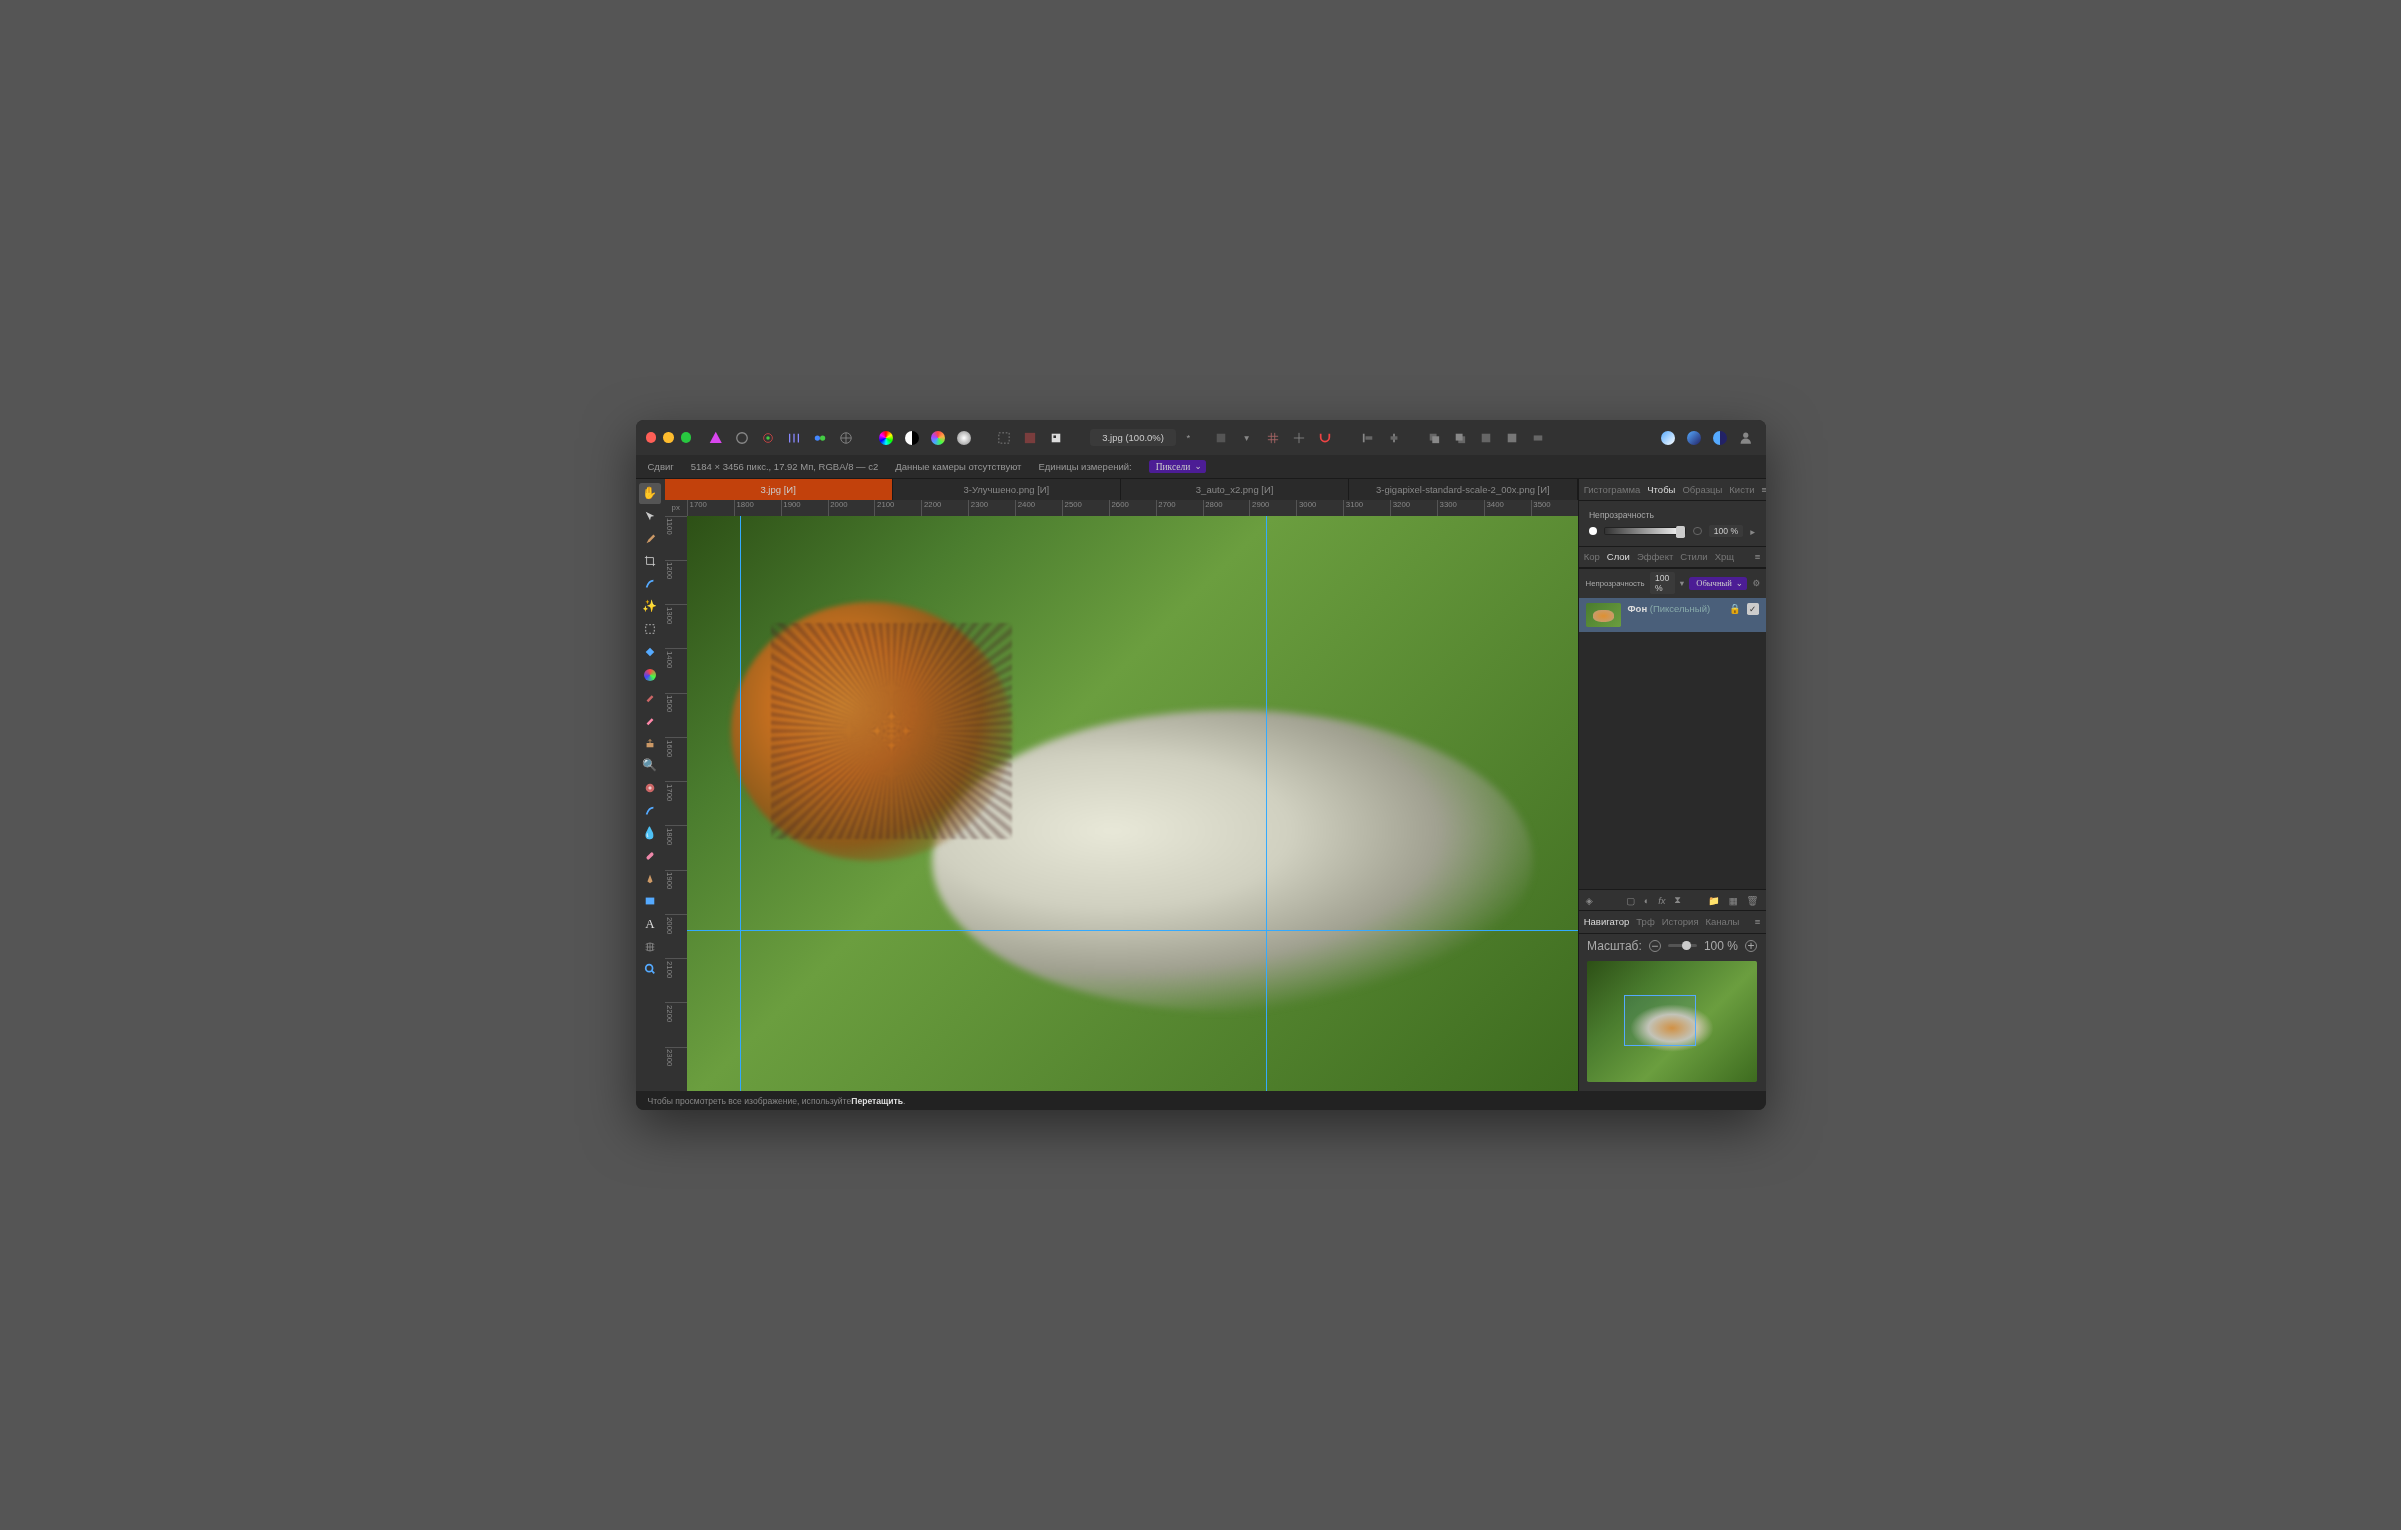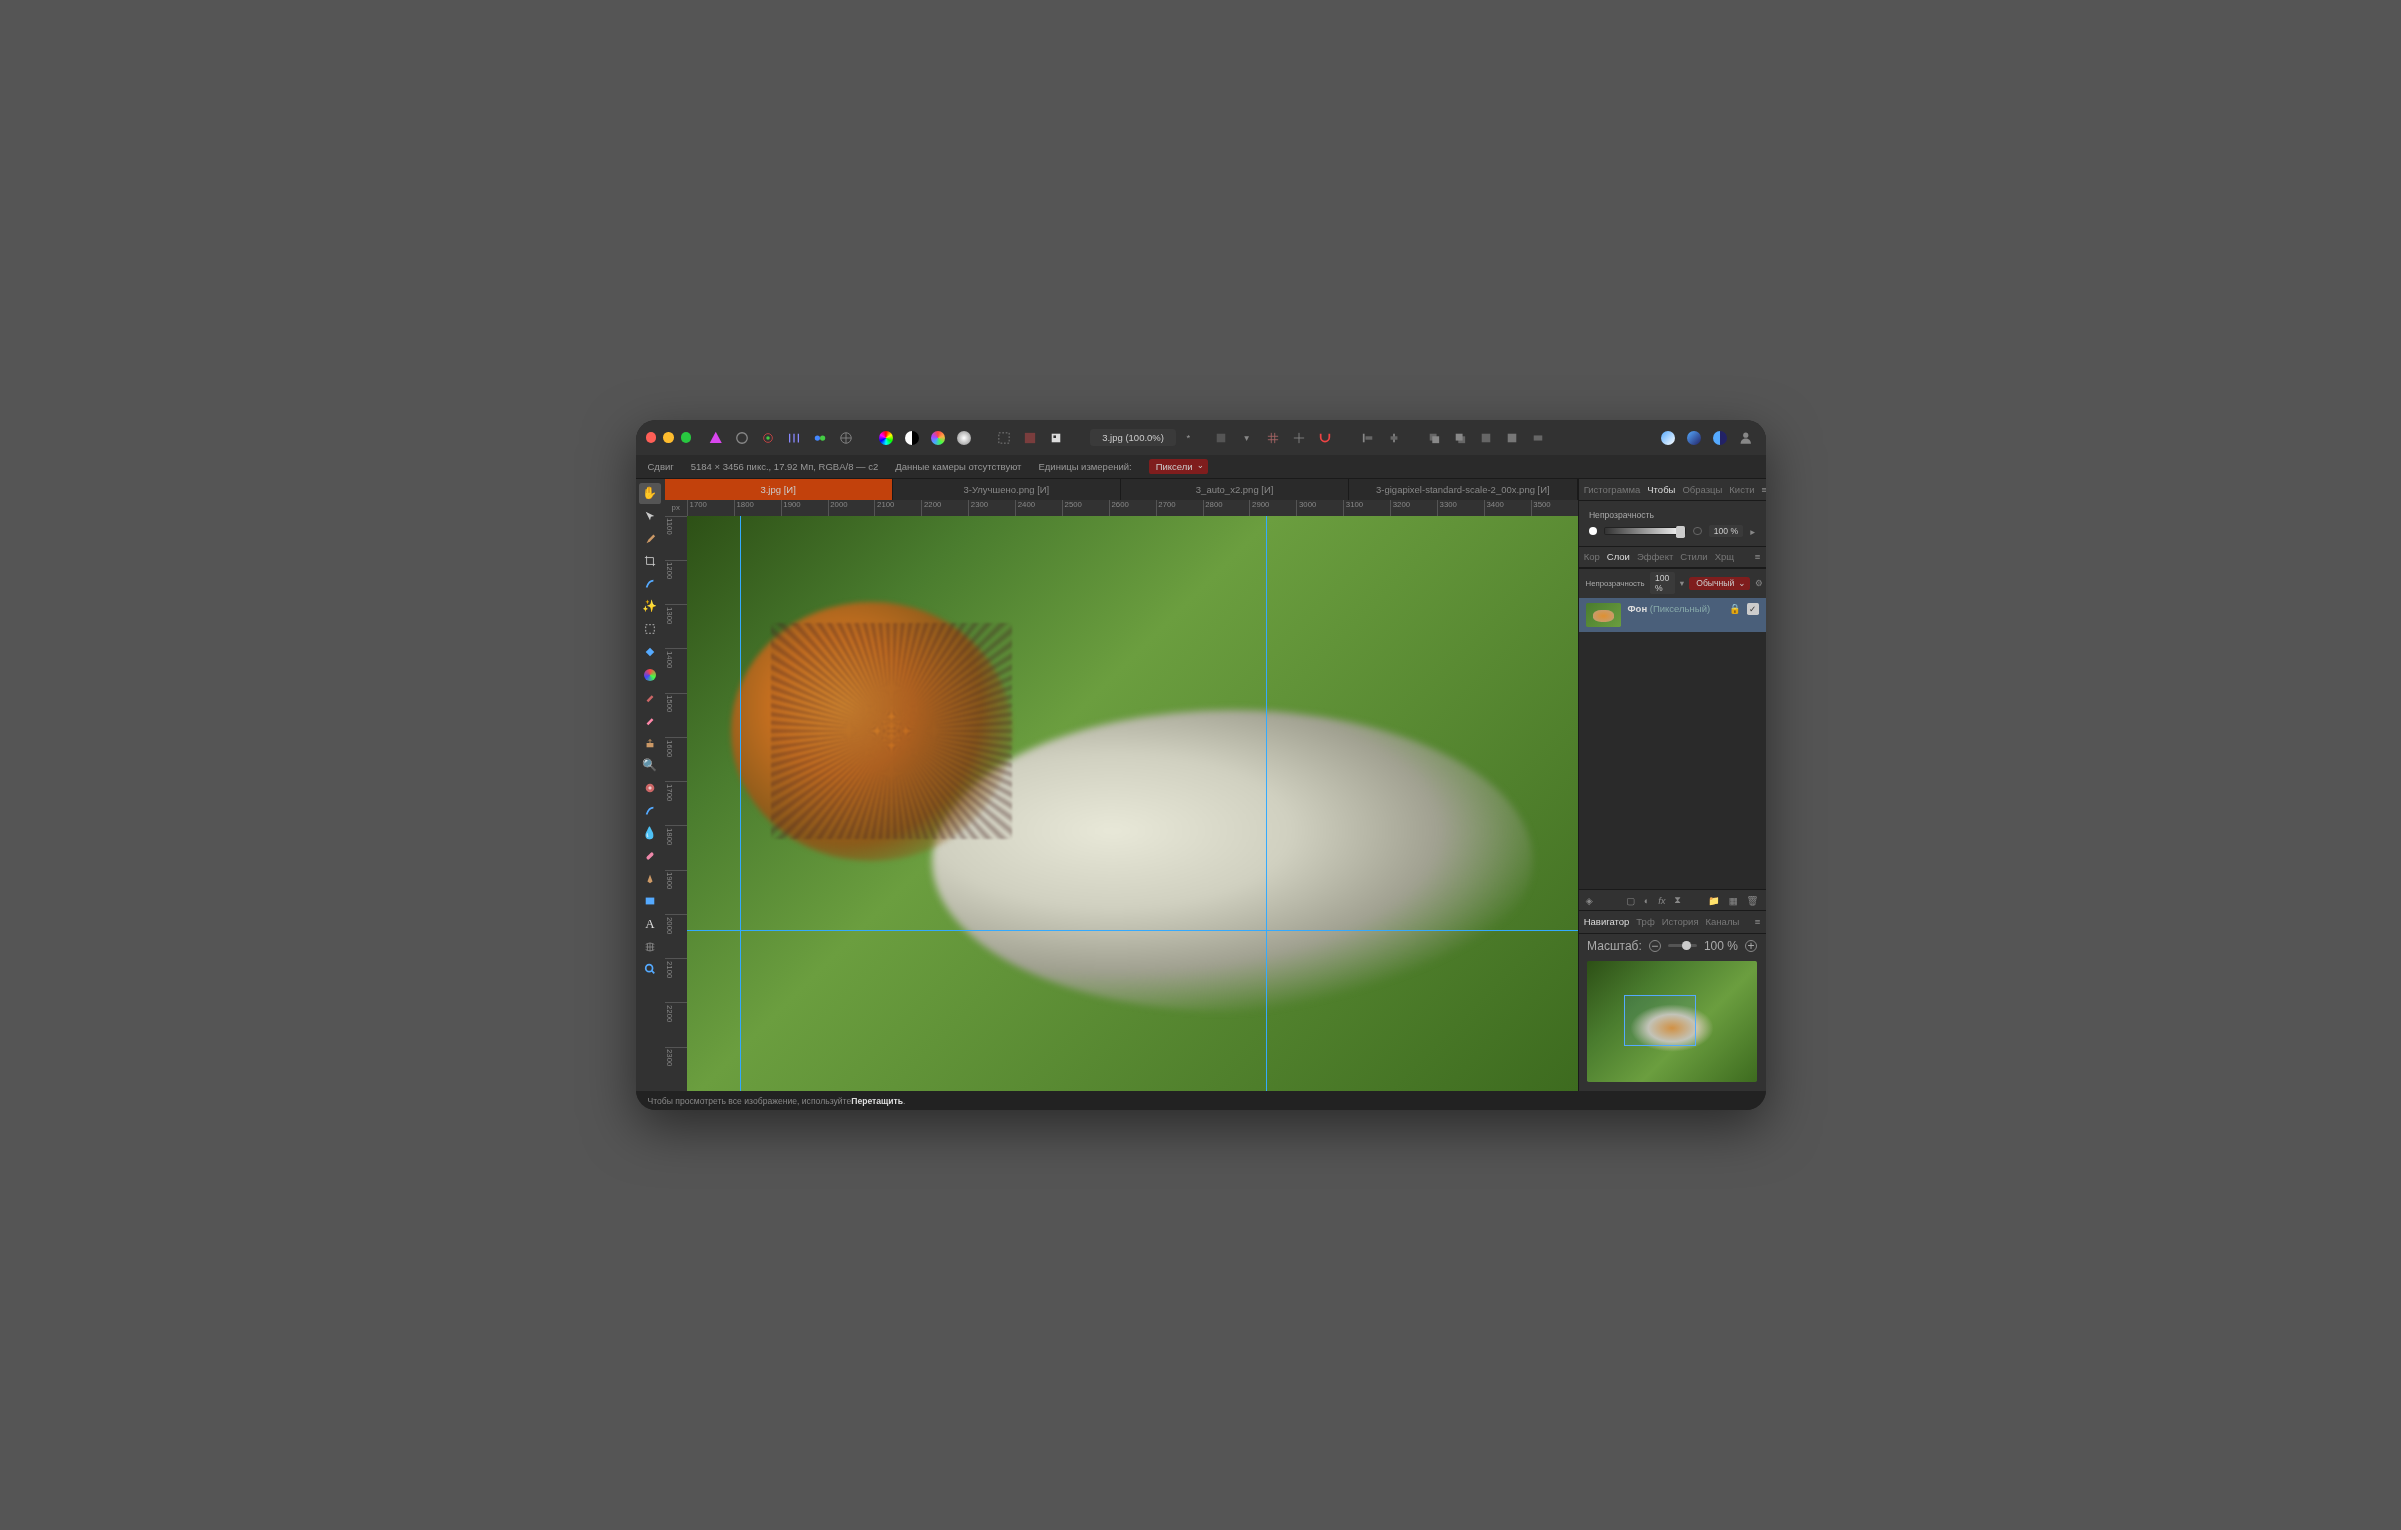--- a/index.html
+++ b/index.html
@@ -1,25 +1,25 @@
 <!DOCTYPE html>
 <html style="font-size:14px"><head>
 <meta charset="utf-8">
 <style>
 * { margin:0; padding:0; box-sizing:border-box; font-family:-apple-system,BlinkMacSystemFont,"Segoe UI",sans-serif; }
 body { background:#555; display:flex; justify-content:center; align-items:center; min-height:100vh; padding:17px; }
-.window { width:1130px; height:690px; background:#2a2a2a; border-radius:20px; box-shadow:0 17px 52px rgba(0,0,0,0.5); display:flex; flex-direction:column; overflow:hidden; color:#aaa; font-size:9.5px; }
+.window { width:1130px; height:690px; background:#2a2a2a; border-radius:8px; box-shadow:0 17px 52px rgba(0,0,0,0.5); display:flex; flex-direction:column; overflow:hidden; color:#aaa; font-size:9.5px; }
 .titlebar { height:35px; background:#323232; display:flex; align-items:center; padding:0 10.4px; gap:7px; }
 .traffic { display:flex; gap:7px; margin-right:8.6px; }
 .dot { width:10.4px; height:10.4px; border-radius:50%; }
 .tbtn { width:19px; height:19px; display:flex; align-items:center; justify-content:center; border-radius:2.6px; cursor:pointer; }
 .doctitle { background:#3a3a3a; padding:2.6px 12px; border-radius:3.5px; color:#ccc; margin:0 3.5px; }
 .spacer { flex:1; }
 .contextbar { height:24px; background:#2a2a2a; border-bottom:0.9px solid #1a1a1a; display:flex; align-items:center; padding:0 12px; gap:17px; color:#999; }
-.select { background:#7f1d1d; padding:1.7px 15.5px 1.7px 7px; border-radius:2.6px; position:relative; color:#ccc; }
+.select { background:#4c1d95; padding:1.7px 15.5px 1.7px 7px; border-radius:2.6px; position:relative; color:#ccc;font-family:Liberation Serif, serif; }
 .select::after { content:"⌄"; position:absolute; right:4.3px; top:0.9px; font-size:8.6px; }
 .main { flex:1; display:flex; overflow:hidden; }
 .toolcol { width:29px; background:#323232; display:flex; flex-direction:column; align-items:center; padding:3.5px 0; gap:1.7px; }
 .tool { width:22.4px; height:21px; display:flex; align-items:center; justify-content:center; border-radius:2.6px; cursor:pointer; font-size:12px; }
 .tool.active { background:#555; }
 .center { flex:1; display:flex; flex-direction:column; background:#383838; }
 .doctabs { height:21px; background:#2a2a2a; display:flex; }
 .doctab { flex:1; display:flex; align-items:center; justify-content:center; border-right:0.9px solid #1a1a1a; color:#888; cursor:pointer; }
 .doctab.active { background:#c2410c; color:#ccc; }
 .canvas-wrap { flex:1; position:relative; overflow:hidden; }

